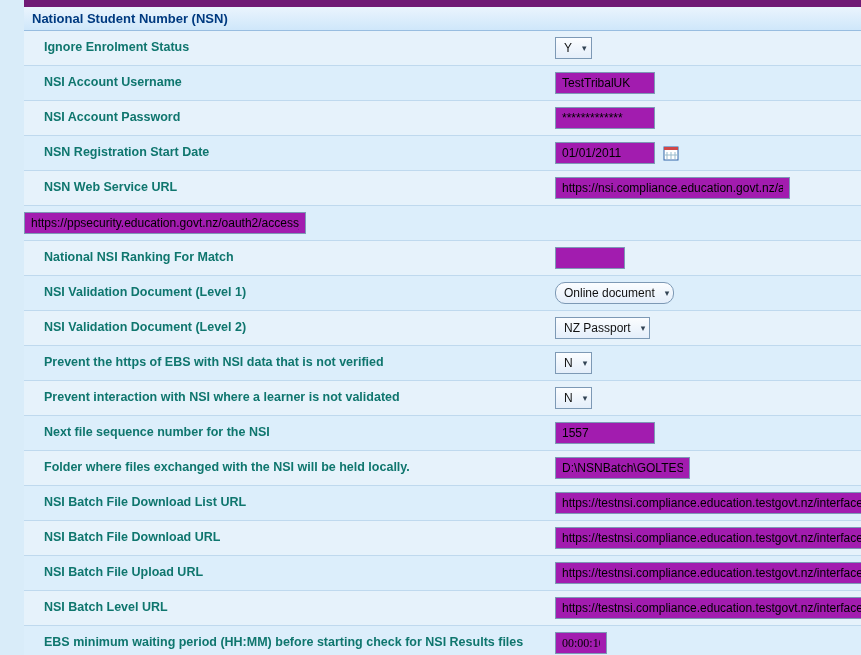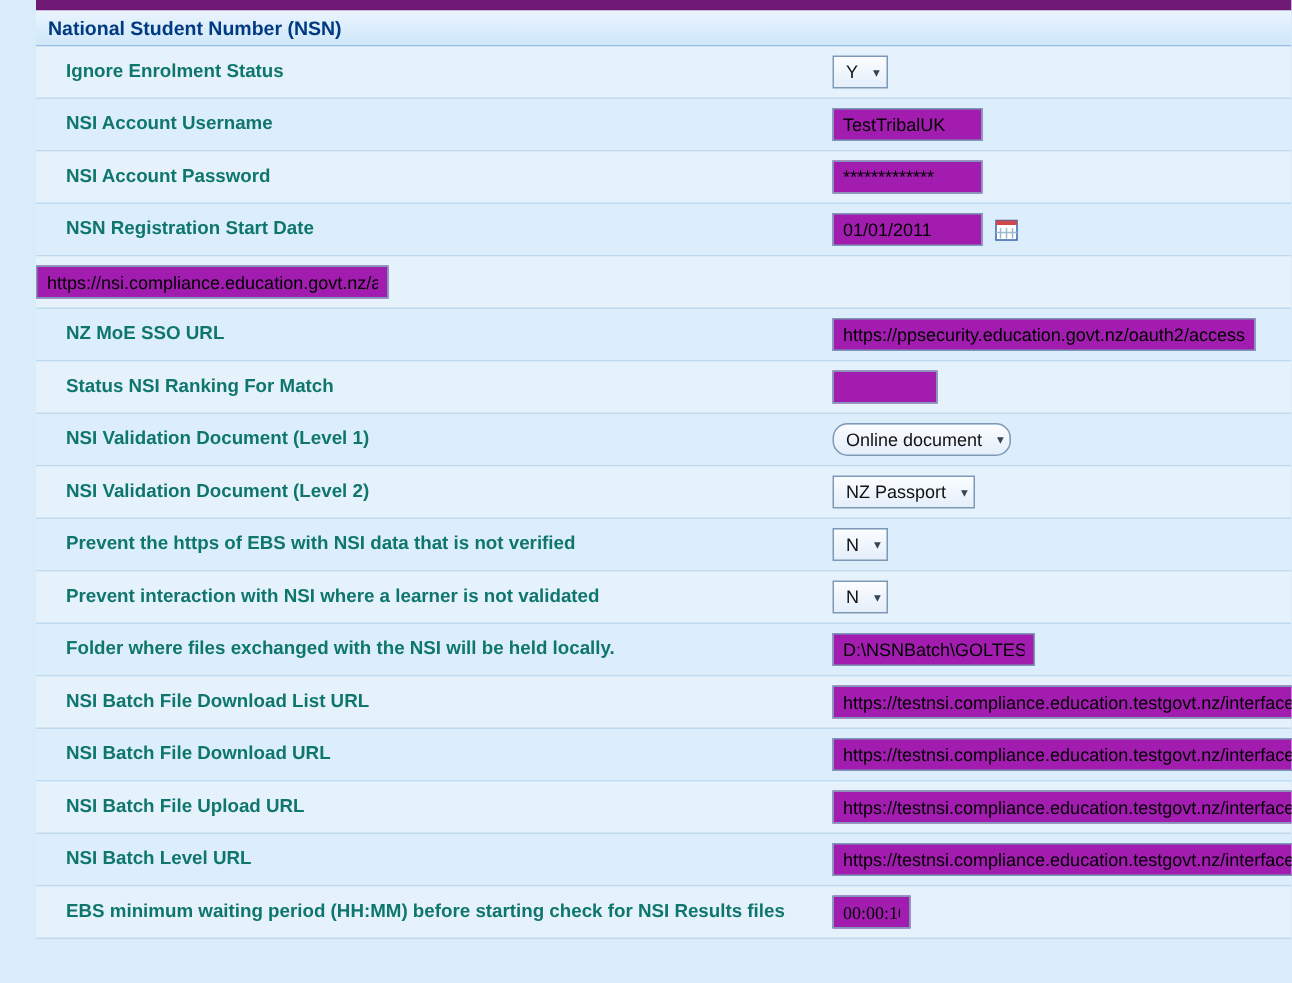--- a/index.html
+++ b/index.html
@@ -128,34 +128,34 @@
             <line x1="4" y1="7" x2="4" y2="14" stroke="#9bc"></line>
             <line x1="8" y1="7" x2="8" y2="14" stroke="#9bc"></line>
             <line x1="12" y1="7" x2="12" y2="14" stroke="#9bc"></line>
             <line x1="1" y1="10" x2="15" y2="10" stroke="#9bc"></line>
           </svg>
         </span>
       </div>
     </div>
 
     <div class="row">
+      <div class="label">NSN Web Service URL</div>
       <div class="value">
         <input class="text w230" value="https://nsi.compliance.education.govt.nz/api/v1/" style="">
       </div>
     </div>
 
     <div class="row">
-      <div class="label">NZ MoE SSO URL</div>
       <div class="value">
         <input class="text" style="width: 282px;" value="https://ppsecurity.education.govt.nz/oauth2/access_token">
       </div>
     </div>
 
     <div class="row">
-      <div class="label">Status NSI Ranking For Match</div>
+      <div class="label">National NSI Ranking For Match</div>
       <div class="value">
         <input class="text" style="width: 70px;" value="">
       </div>
     </div>
 
     <div class="row">
       <div class="label">NSI Validation Document (Level 1)</div>
       <div class="value">
         <div class="dropdown med">
           <span>Online document</span>
@@ -187,20 +187,26 @@
     <div class="row">
       <div class="label">Prevent interaction with NSI where a learner is not validated</div>
       <div class="value">
         <div class="dropdown small">
           <span>N</span>
           <span class="caret">▾</span>
         </div>
       </div>
     </div>
 
+    <div class="row">
+      <div class="label">Next file sequence number for the NSI</div>
+      <div class="value">
+        <input class="text w100" value="1557" style="">
+      </div>
+    </div>
 
     <div class="row">
       <div class="label">Folder where files exchanged with the NSI will be held locally.</div>
       <div class="value">
         <input class="text w135" value="D:\NSNBatch\GOLTESTSQLN" style="">
       </div>
     </div>
 
     <div class="row">
       <div class="label">NSI Batch File Download List URL</div>

